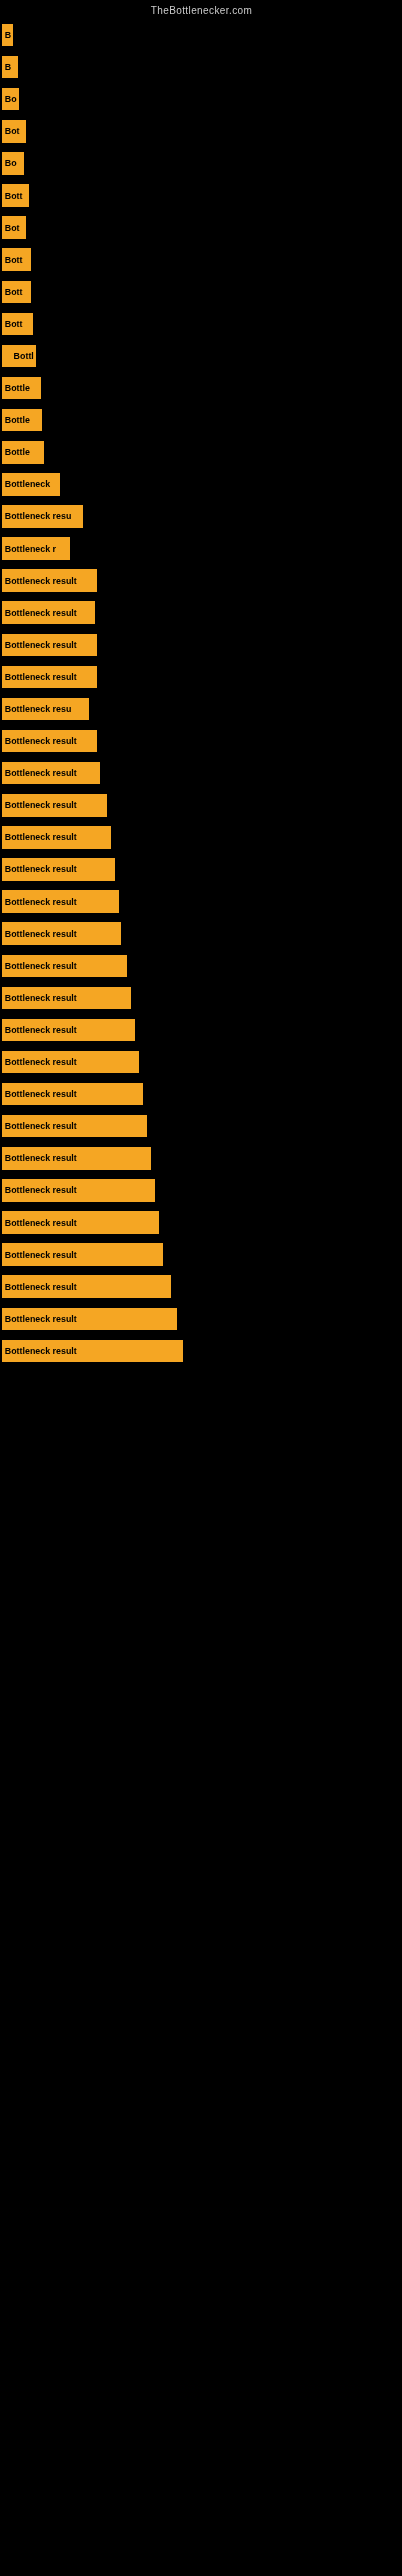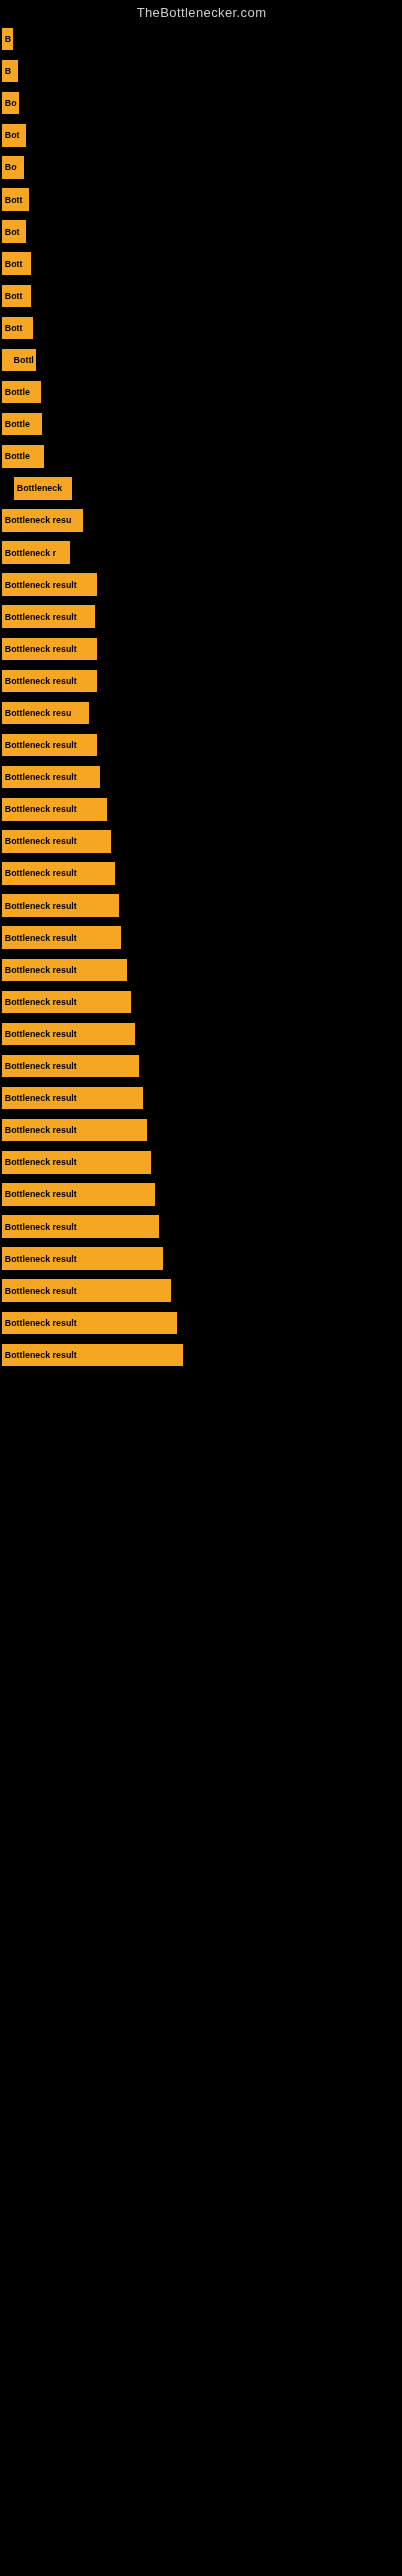--- a/index.html
+++ b/index.html
@@ -5,21 +5,21 @@
     * { margin: 0; padding: 0; box-sizing: border-box; }
     body {
       background-color: #000;
       width: 403px;
       min-height: 2576px;
       font-family: Arial, sans-serif;
       position: relative;
     }
     .site-title {
       color: #ccc;
-      font-size: 13px;
+      font-size: 10px;
       text-align: center;
       padding: 4.8px 0 3.2px 0;
       letter-spacing: 0.4px;
     }
     .bar-container {
       display: flex;
       align-items: center;
       margin-bottom: 0px;
       padding: 4.8px 0 4.8px 1.6px;
     }
@@ -108,21 +108,21 @@
       <div class="bar" style="width: 40px;">
         <span>Bottle</span>
       </div>
     </div>
     <div class="bar-container">
       <div class="bar" style="width: 42px;">
         <span>Bottle</span>
       </div>
     </div>
     <div class="bar-container">
-      <div class="bar" style="width: 58px; margin-left: 12px;">
+      <div class="bar" style="width: 58px;">
         <span>Bottleneck</span>
       </div>
     </div>
     <div class="bar-container">
       <div class="bar" style="width: 81px;">
         <span>Bottleneck resu</span>
       </div>
     </div>
     <div class="bar-container">
       <div class="bar" style="width: 68px; align-items: center;">

